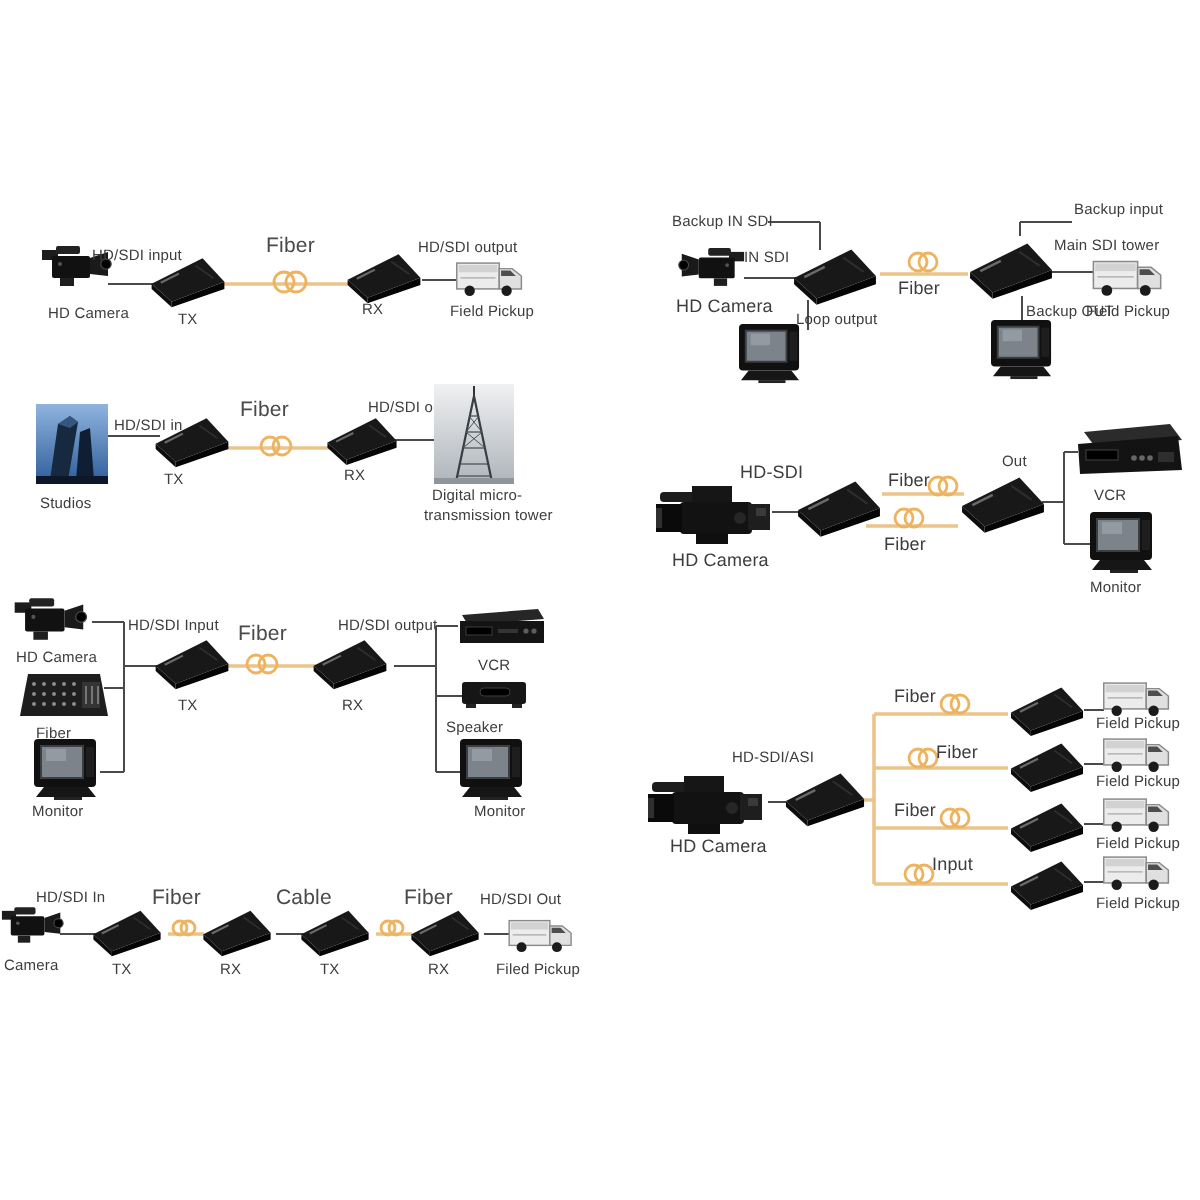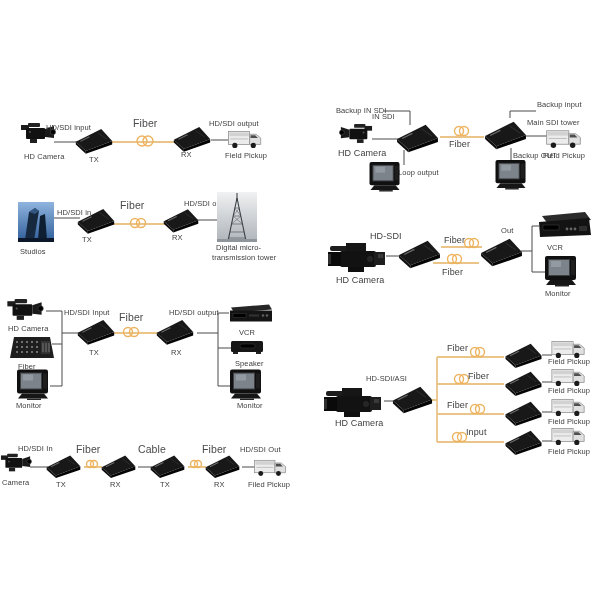--- a/index.html
+++ b/index.html
@@ -258,21 +258,21 @@
       </svg>
     <span class="lbl" style="left:171px;top:348px">RX</span>
     <span class="lbl" style="left:169px;top:308px">HD/SDI output</span>
     <svg class="icon" style="left:227px;top:302px;width:46px;height:23px">
         <use href="#vcrflat"></use>
       </svg>
     <span class="lbl" style="left:239px;top:328px">VCR</span>
     <svg class="icon" style="left:230px;top:339px;width:35px;height:17px">
         <use href="#speaker"></use>
       </svg>
-    <span class="lbl" style="left:235px;top:359px">Speaker</span>
+    <span class="lbl" style="left:223px;top:359px">Speaker</span>
     <svg class="icon" style="left:228px;top:368px;width:36px;height:33px">
         <use href="#crt"></use>
       </svg>
     <span class="lbl" style="left:237px;top:401px">Monitor</span>
   </div>
 
   <div>
     <svg class="icon" style="left:0px;top:451px;width:32px;height:23px">
         <use href="#camsm"></use>
       </svg>
@@ -302,26 +302,26 @@
         <use href="#truck"></use>
       </svg>
     <span class="lbl" style="left:248px;top:480px">Filed Pickup</span>
   </div>
 
   <div>
     <span class="lbl" style="left:336px;top:106px">Backup IN SDI</span>
     <svg class="icon flip" style="left:339px;top:121px;width:34px;height:25px">
         <use href="#camsm"></use>
       </svg>
-    <span class="lbl" style="left:372px;top:112px">IN SDI</span>
+    <span class="lbl" style="left:372px;top:124px">IN SDI</span>
     <span class="lbl lbl-md" style="left:338px;top:148px">HD Camera</span>
     <svg class="icon" style="left:395px;top:121px;width:45px;height:32px">
         <use href="#conv"></use>
       </svg>
-    <span class="lbl" style="left:398px;top:168px">Loop output</span>
+    <span class="lbl" style="left:398px;top:155px">Loop output</span>
     <svg class="icon" style="left:367px;top:161px;width:36px;height:31px">
         <use href="#crt"></use>
       </svg>
     <span class="lbl lbl-md" style="left:449px;top:139px">Fiber</span>
     <svg class="icon" style="left:483px;top:118px;width:45px;height:32px">
         <use href="#conv"></use>
       </svg>
     <span class="lbl" style="left:537px;top:100px">Backup input</span>
     <span class="lbl" style="left:527px;top:118px">Main SDI tower</span>
     <svg class="icon" style="left:545px;top:125px;width:38px;height:25px">

